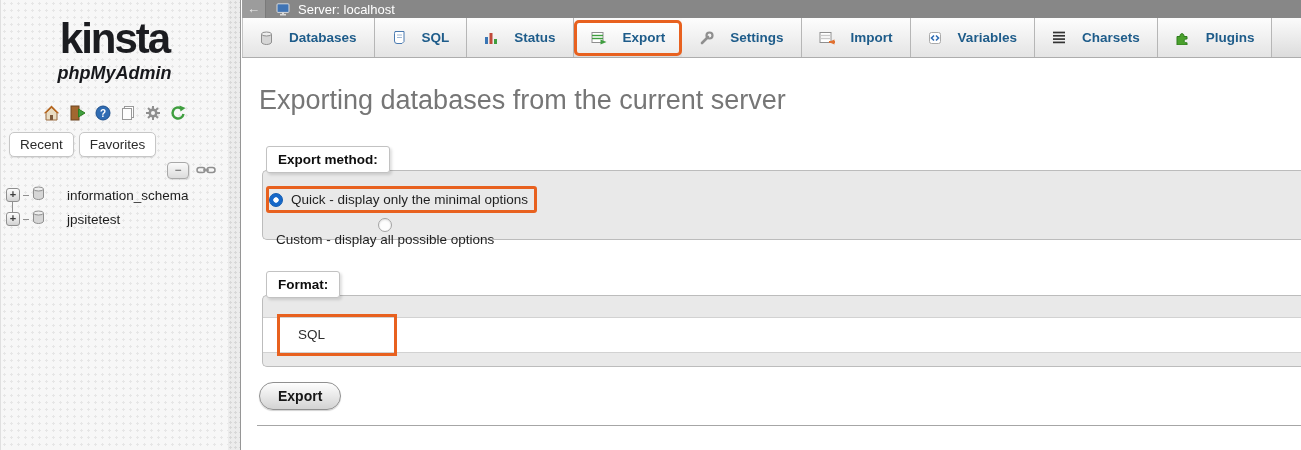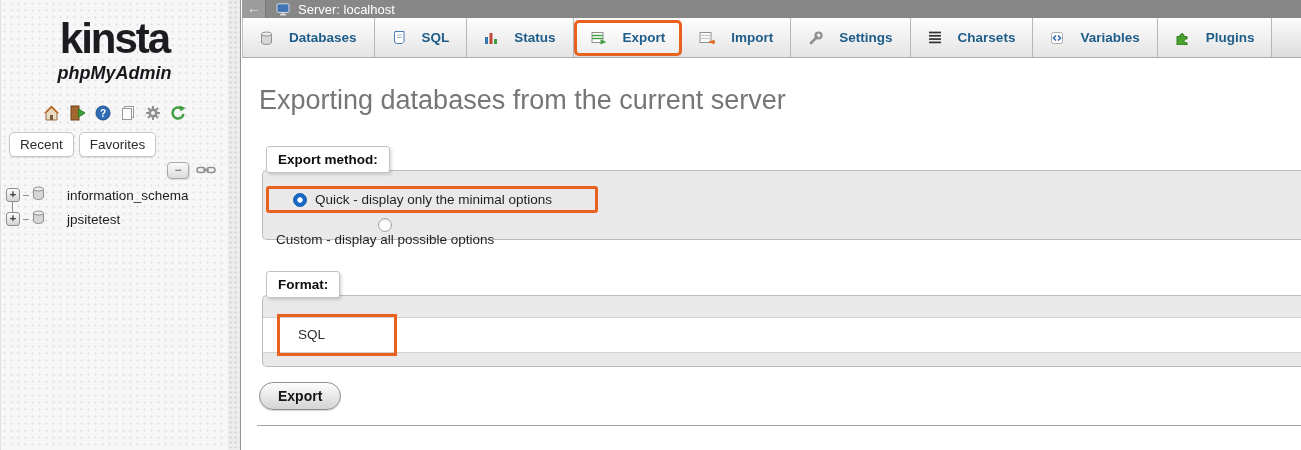--- a/index.html
+++ b/index.html
@@ -91,23 +91,23 @@
   .fs-export-method { top:112px; height:70px; }
   .fs-format { top:237px; height:72px; }
   .legend {
     position:absolute; background:#fff; border:1px solid #c2c2c2; border-radius:3px;
     padding:5px 11px; font-size:13.5px; font-weight:bold; color:#0d0d0d;
     box-shadow:2px 2px 3px rgba(0,0,0,0.13); z-index:2;
   }
   .legend-export-method { left:24px; top:88px; }
   .legend-format { left:24px; top:213px;text-align:right; }
   .quick-box {
-    position:absolute; left:24px; top:128px; width:332px; height:27px;
+    position:absolute; left:24px; top:128px; width:271px; height:27px;
     border:3px solid #e8611f; border-radius:3px;
-    display:flex; align-items:center; gap:8px; padding:0 24px; z-index:1;
+    display:flex; align-items:center; gap:8px; padding:0 0; z-index:1;
   }
   .custom-row {
     position:absolute; left:34px; top:160px; height:22px;
     display:flex; align-items:center; flex-direction:column;
   }
   .radio { width:14px; height:14px; border-radius:50%; flex:0 0 auto; }
   .radio.checked {
     border:1px solid #0f5ab0;
     background:radial-gradient(circle, #ffffff 0 2.4px, #1668c9 3px 100%);
   }
@@ -283,64 +283,64 @@
             <rect x="1" y="1.5" width="11" height="10" fill="#fff" stroke="#8f8f8f"></rect>
             <line x1="1" y1="4.5" x2="12" y2="4.5" stroke="#3f9e3f" stroke-width="1.4"></line>
             <line x1="1" y1="7.5" x2="12" y2="7.5" stroke="#3f9e3f" stroke-width="1.4"></line>
             <polygon points="9.5,8.5 15.5,11 9.5,13.5" fill="#3f9e3f"></polygon>
           </svg>
         </span>
         <span class="tab-label">Export</span>
       </div>
       <div class="tab">
         <span class="ticon">
+          <svg width="15" height="14" viewBox="0 0 15 14">
+            <path d="M3 12 L9 6" stroke="#8f8f8f" stroke-width="2.6" stroke-linecap="round"></path>
+            <circle cx="10.5" cy="4.5" r="3" fill="none" stroke="#8f8f8f" stroke-width="2.2"></circle>
+          </svg>
+        </span>
+        <span class="tab-label">Settings</span>
+      </div>
+      <div class="tab">
+        <span class="ticon">
           <svg width="16" height="14" viewBox="0 0 16 14">
             <rect x="1" y="1.5" width="11" height="10" fill="#fff" stroke="#8f8f8f"></rect>
             <line x1="1" y1="4.5" x2="12" y2="4.5" stroke="#c9c9c9" stroke-width="1.4"></line>
             <line x1="1" y1="7.5" x2="12" y2="7.5" stroke="#c9c9c9" stroke-width="1.4"></line>
             <polygon points="15.5,8.5 9.5,11 15.5,13.5" fill="#e07030"></polygon>
             <line x1="10" y1="11" x2="16" y2="11" stroke="#e07030" stroke-width="2"></line>
           </svg>
         </span>
         <span class="tab-label">Import</span>
       </div>
       <div class="tab">
         <span class="ticon">
-          <svg width="15" height="14" viewBox="0 0 15 14">
-            <path d="M3 12 L9 6" stroke="#8f8f8f" stroke-width="2.6" stroke-linecap="round"></path>
-            <circle cx="10.5" cy="4.5" r="3" fill="none" stroke="#8f8f8f" stroke-width="2.2"></circle>
-          </svg>
-        </span>
-        <span class="tab-label">Settings</span>
+          <svg width="14" height="14" viewBox="0 0 14 14">
+            <rect x="1.5" y="1.5" width="11" height="11" rx="2" fill="#fff" stroke="#aaaaaa"></rect>
+            <polyline points="6,4.5 3.5,7 6,9.5" fill="none" stroke="#2f6cb3" stroke-width="1.6"></polyline>
+            <polyline points="8,4.5 10.5,7 8,9.5" fill="none" stroke="#2f6cb3" stroke-width="1.6"></polyline>
+          </svg>
+        </span>
+        <span class="tab-label">Variables</span>
       </div>
       <div class="tab">
         <span class="ticon">
           <svg width="14" height="13" viewBox="0 0 14 13">
             <g stroke="#333" stroke-width="1.7">
               <line x1="1" y1="1.5" x2="13" y2="1.5"></line>
                 <line x1="1" y1="4.8" x2="13" y2="4.8"></line>
               <line x1="1" y1="8.1" x2="13" y2="8.1"></line>
                 <line x1="1" y1="11.4" x2="13" y2="11.4"></line>
             </g>
           </svg>
         </span>
         <span class="tab-label">Charsets</span>
       </div>
       <div class="tab">
         <span class="ticon">
-          <svg width="14" height="14" viewBox="0 0 14 14">
-            <rect x="1.5" y="1.5" width="11" height="11" rx="2" fill="#fff" stroke="#aaaaaa"></rect>
-            <polyline points="6,4.5 3.5,7 6,9.5" fill="none" stroke="#2f6cb3" stroke-width="1.6"></polyline>
-            <polyline points="8,4.5 10.5,7 8,9.5" fill="none" stroke="#2f6cb3" stroke-width="1.6"></polyline>
-          </svg>
-        </span>
-        <span class="tab-label">Variables</span>
-      </div>
-      <div class="tab">
-        <span class="ticon">
           <svg width="15" height="14" viewBox="0 0 15 14">
             <path d="M2 5.5 h3.2 a2 2 0 1 1 3.6 0 H12 v2.6 a2 2 0 1 0 0 3.6 V14 H2 z" fill="#4aa02c" stroke="#2e7d1e"></path>
           </svg>
         </span>
         <span class="tab-label">Plugins</span>
       </div>
     </div>
 
     <div class="content">
       <h1 class="page-title">Exporting databases from the current server</h1>

